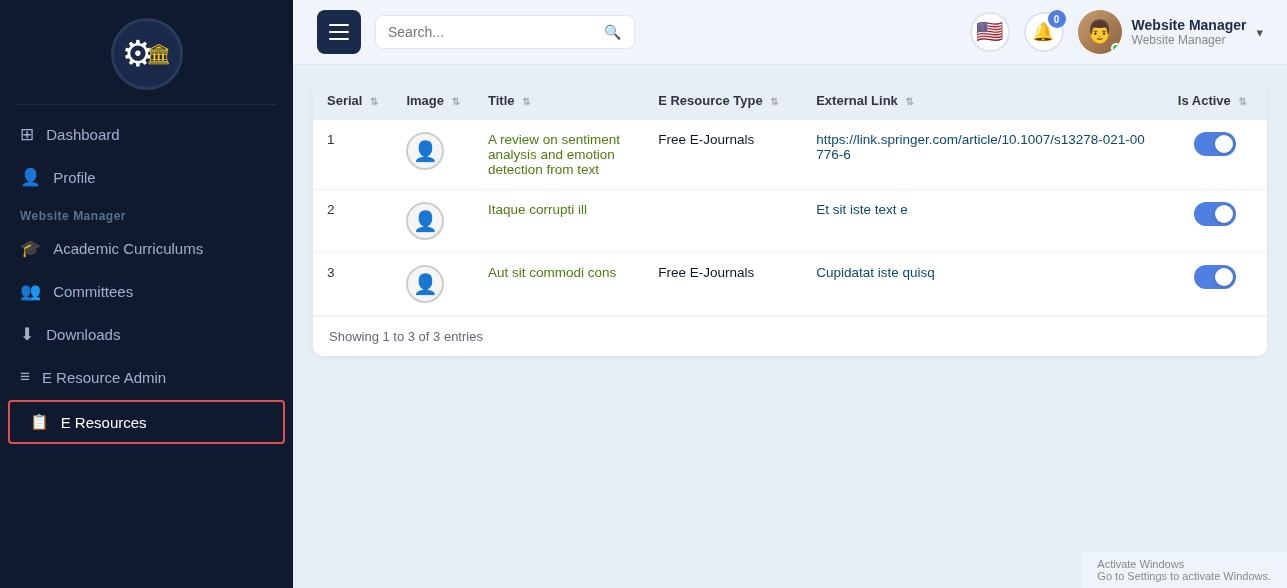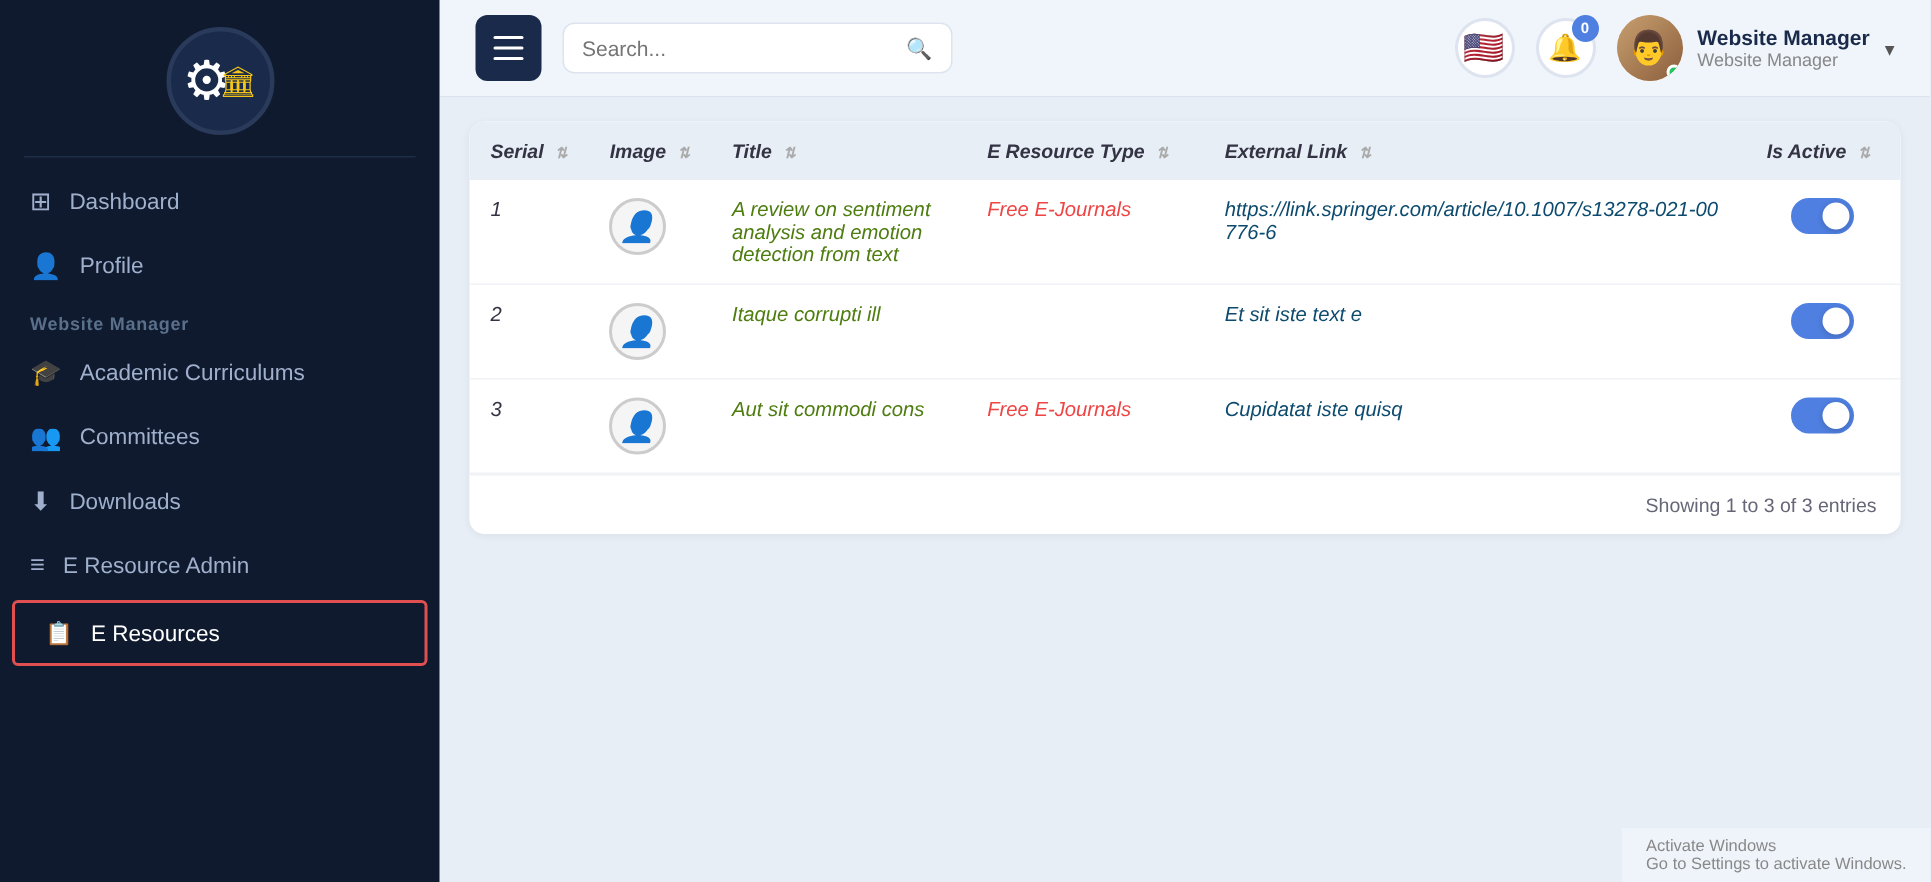--- a/index.html
+++ b/index.html
@@ -229,21 +229,20 @@
     .table-container {
       background: #fff;
       border-radius: 10px;
       overflow: hidden;
       box-shadow: 0 1px 6px rgba(0,0,0,0.06);
     }
     table {
       width: 100%;
       border-collapse: collapse;
       font-size: 13.5px;
-      font-style: italic;
     }
     thead tr {
       background: #e8eef6;
     }
     thead th {
       padding: 12px 14px;
       text-align: left;
       font-weight: 600;
       color: #334;
       font-size: 13px;
@@ -271,21 +270,21 @@
       border-radius: 50%;
       border: 2px solid #ccc;
       background: #f5f5f5;
       display: flex;
       align-items: center;
       justify-content: center;
       font-size: 20px;
       color: #666;
     }
     .title-cell { color: #4d7c0f; max-width: 160px; word-break: break-word; }
-    .e-resource-type-cell { color: #ef4444; }
+    .e-resource-type-cell { color: #0f172a; }
     .external-link-cell { color: #0c4a6e; max-width: 340px; word-break: break-all; }
     .is-active-cell { text-align: center; }
 
     
     .toggle {
       display: inline-flex;
       align-items: center;
       cursor: pointer;
     }
     .toggle-track {
@@ -308,21 +307,20 @@
       box-shadow: 0 1px 4px rgba(0,0,0,0.2);
     }
 
     
     .table-footer {
       padding: 12px 16px;
       font-size: 13px;
       color: #667;
       border-top: 1px solid #f0f2f6;
       background: #fff;
-      text-align: right;
     }
 
     
     .content::-webkit-scrollbar { height: 6px; }
     .content::-webkit-scrollbar-track { background: #e0e6f0; }
     .content::-webkit-scrollbar-thumb { background: #4f7fe0; border-radius: 3px; }
 
     
     .windows-overlay {
       position: fixed;

